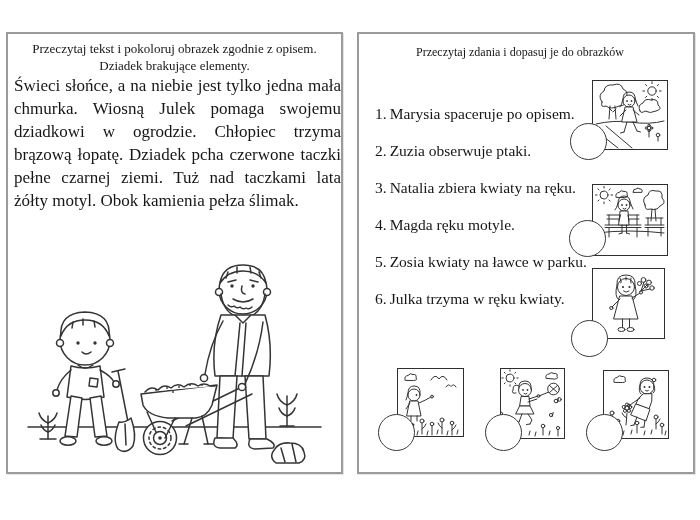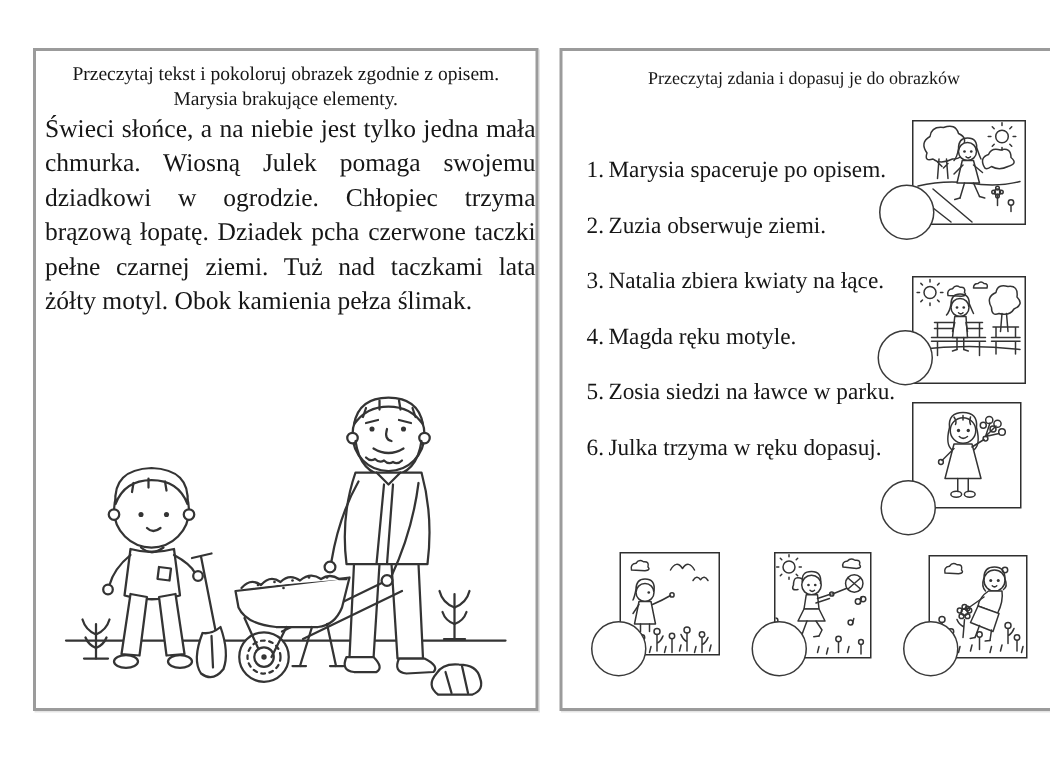--- a/index.html
+++ b/index.html
@@ -2,21 +2,21 @@
 <html><head>
 <meta charset="utf-8">
 <style>
   html,body{margin:0;padding:0;}
   body{
     width:700px;height:520px;position:relative;background:#ffffff;
     font-family:"Liberation Serif", serif;color:#161616;overflow:hidden;
   }
   .page{
     position:absolute;top:32px;height:438px;background:#fff;
-    border:2px solid #9b9b9b;box-shadow:1px 1px 0 rgba(0,0,0,.10);margin-left:16px;
+    border:2px solid #9b9b9b;box-shadow:1px 1px 0 rgba(0,0,0,.10);
   }
   .page-left{left:6px;width:333px;}
   .page-right{left:357px;width:334px;}
 
   .lp-head{position:absolute;top:6px;left:4px;right:4px;text-align:center;
     font-size:13px;line-height:17px;}
   .reading-text{position:absolute;top:40px;left:6px;right:0;margin:0;
     font-size:17px;line-height:23px;text-align:justify;}
   .illustration{position:absolute;left:6px;top:192px;}
 
@@ -39,21 +39,21 @@
   .frame path,.frame circle,.frame ellipse,.frame rect{stroke-width:1;}
   svg .wf{fill:#ffffff;}
   svg .dot{fill:#343434;stroke:none;}
 </style>
 </head>
 <body>
 
 <section class="page page-left">
   <div class="lp-head">
     <div>Przeczytaj tekst i pokoloruj obrazek zgodnie z opisem.</div>
-    <div>Marysia brakujące elementy.</div>
+    <div>Dziadek brakujące elementy.</div>
   </div>
 
   <p class="reading-text">Świeci słońce, a na niebie jest tylko jedna mała chmurka. Wiosną Julek pomaga swojemu dziadkowi w ogrodzie. Chłopiec trzyma brązową łopatę. Dziadek pcha czerwone taczki pełne czarnej ziemi. Tuż nad taczkami lata żółty motyl. Obok kamienia pełza ślimak.</p>
 
   <svg class="illustration" width="322" height="244" viewBox="0 0 322 244" aria-label="boy-with-shovel-and-grandfather-pushing-wheelbarrow-in-garden">
     <g>
         <path d="M14,201 H307"></path>
       </g>
 
     <g>
@@ -157,25 +157,25 @@
         <circle class="wf" cx="228" cy="161" r="3.6"></circle>
     </g>
   </svg>
 </section>
 
 <section class="page page-right">
   <div class="rp-head">Przeczytaj zdania i dopasuj je do obrazków</div>
 
   <ol class="sentences">
     <li><span class="num">1.</span><span>Marysia spaceruje po opisem.</span></li>
-    <li><span class="num">2.</span><span>Zuzia obserwuje ziemi.</span></li>
-    <li><span class="num">3.</span><span>Natalia zbiera kwiaty na łące.</span></li>
+    <li><span class="num">2.</span><span>Zuzia obserwuje ptaki.</span></li>
+    <li><span class="num">3.</span><span>Natalia zbiera kwiaty na ręku.</span></li>
     <li><span class="num">4.</span><span>Magda ręku motyle.</span></li>
-    <li><span class="num">5.</span><span>Zosia siedzi na ławce w parku.</span></li>
-    <li><span class="num">6.</span><span>Julka trzyma w ręku dopasuj.</span></li>
+    <li><span class="num">5.</span><span>Zosia kwiaty na ławce w parku.</span></li>
+    <li><span class="num">6.</span><span>Julka trzyma w ręku kwiaty.</span></li>
   </ol>
 
   <div class="pic" style="left:233px;top:46px;">
     <svg class="frame" width="74" height="68" viewBox="0 0 74 68" aria-label="girl-walking-in-park">
       <circle cx="59" cy="10" r="4.2"></circle>
       <path d="M59,2.6 V.8 M59,17.4 V19.2 M51.6,10 H49.8 M66.4,10 H68.2 M53.8,4.8 L52.5,3.5 M64.2,4.8 L65.5,3.5 M53.8,15.2 L52.5,16.5 M64.2,15.2 L65.5,16.5"></path>
       <path d="M9,21 Q4,14 11,10 Q12,3 20,4 Q28,1 30,8 Q37,11 32,18 Q34,25 26,25 Q18,29 13,25 Q7,27 9,21 Z"></path>
       <path d="M17,25 L16,38 M22,25 L23,38 M19,30 L16,27 M20,31 L23,28"></path>
       <path d="M47,30 Q44,24 50,22 Q52,17 58,19 Q65,17 65,24 Q70,28 63,30 Q57,33 52,30 Q48,33 47,30 Z"></path>
       <path d="M3,43 Q20,39 37,41 Q56,44 71,40"></path>

